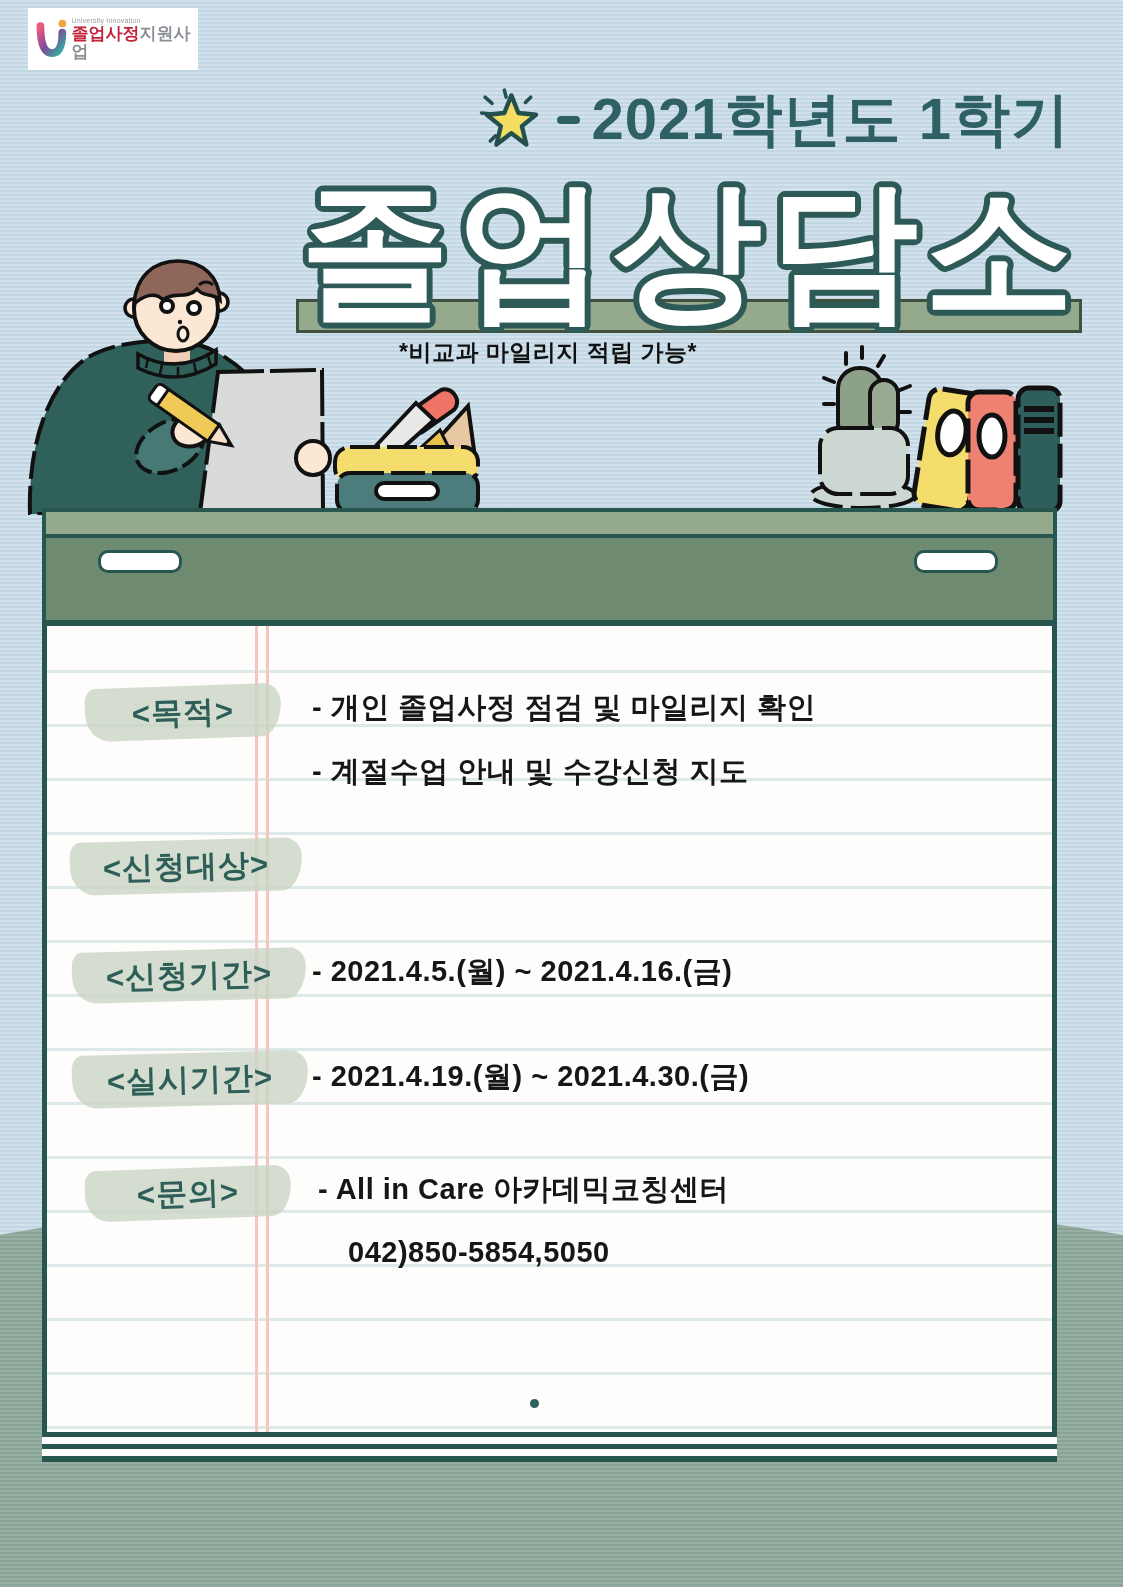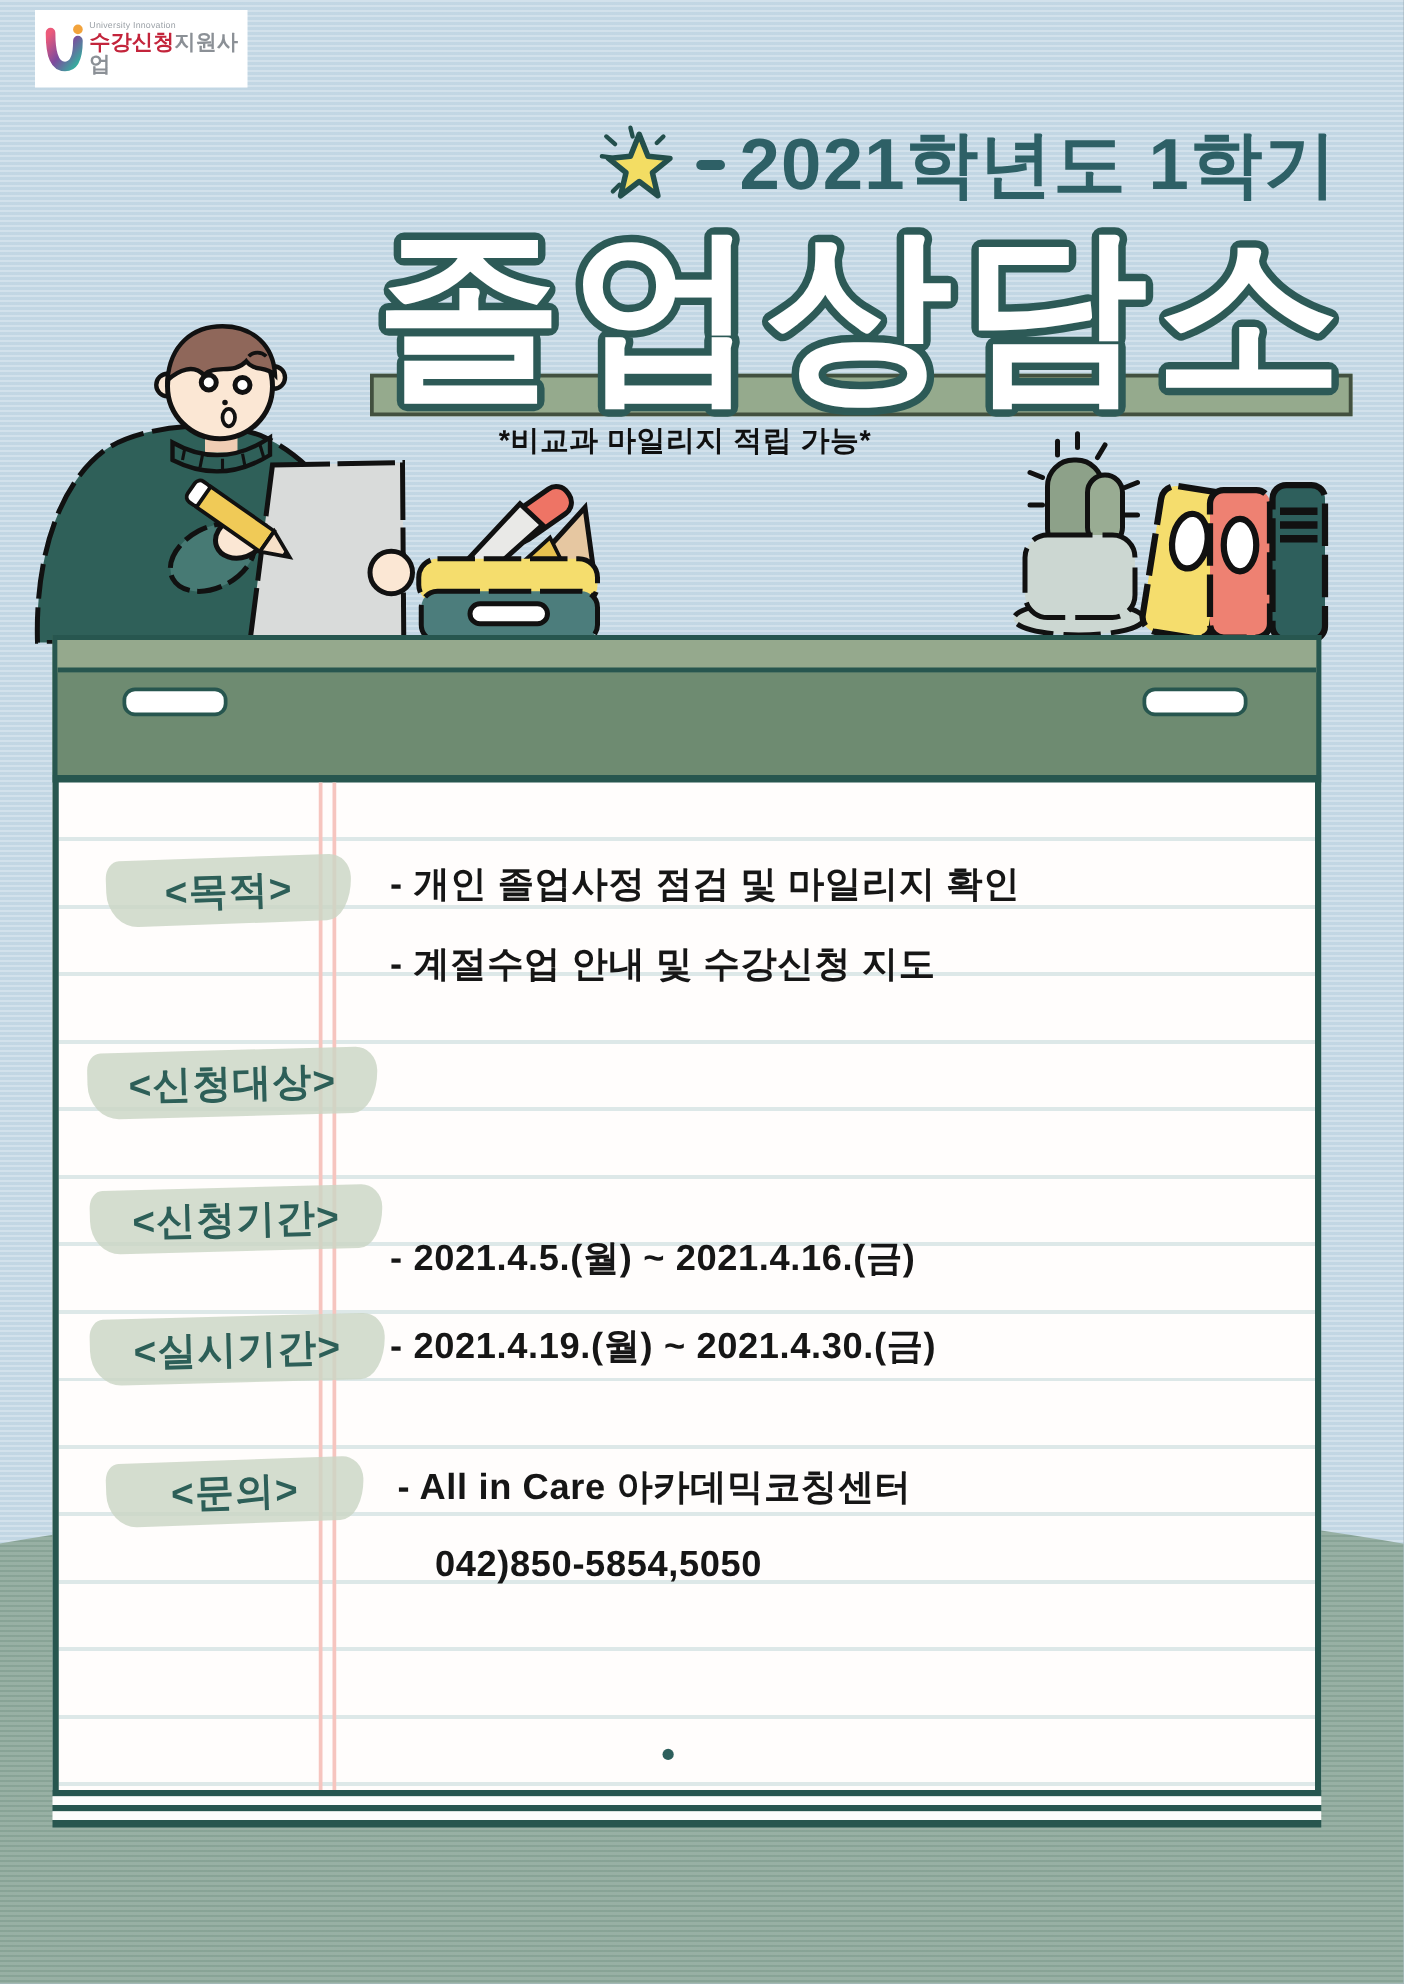--- a/index.html
+++ b/index.html
@@ -20,21 +20,21 @@
 
   
   #logo{left:28px; top:8px; width:170px; height:62px; background:#fff; display:flex; align-items:center; padding-left:6px; box-sizing:border-box;}
   #logo .ltxt{line-height:1.05; margin-left:4px;}
   #logo .eng{font-size:7px; color:#9aa0a6; letter-spacing:.2px;}
   #logo .kor{font-size:17px; font-weight:bold;}
   #logo .kor .red{color:#c3243b;}
   #logo .kor .gray{color:#8b9096; font-weight:600;}
 
   
-  #semester-row{left:478px; top:86px; width:592px; height:92px; display:flex; align-items:center; gap:12px;}
+  #semester-row{left:478px; top:86px; width:592px; height:68px; display:flex; align-items:center; gap:12px;}
   #semester-row .dash{width:26px; height:8px; background:#2e6066; border-radius:4px;}
   #semester-title{font-size:58px; font-weight:800; color:#2e6066; letter-spacing:1px; white-space:nowrap;}
 
   
   #title-bar{left:296px; top:299px; width:786px; height:34px; background:#95aa8d; border:3px solid #42503f; box-sizing:border-box;}
   #big-title-svg{left:288px; top:156px; width:804px; height:190px;}
 
   #subtitle{left:292px; top:337px; width:512px; text-align:center; font-size:23px; font-weight:800; color:#101010; letter-spacing:.5px; white-space:nowrap;}
 
   
@@ -186,21 +186,21 @@
   <div class="bodyline abs" style="left:312px; top:688px;">- 개인 졸업사정 점검 및 마일리지 확인</div>
   <div class="bodyline abs" style="left:312px; top:752px;text-align:right;">- 계절수업 안내 및 수강신청 지도</div>
 
   <div class="swoosh abs" style="left:70px; top:840px; width:232px; height:53px; transform:rotate(-1.5deg);">
     <span class="lbl">&lt;신청대상&gt;</span>
   </div>
 
   <div class="swoosh abs" style="left:72px; top:950px; width:234px; height:51px; transform:rotate(-1.5deg);">
     <span class="lbl">&lt;신청기간&gt;</span>
   </div>
-  <div class="bodyline abs" style="left:312px; top:952px;margin-top:35px;">- 2021.4.5.(월) ~ 2021.4.16.(금)</div>
+  <div class="bodyline abs" style="left:312px; top:952px;">- 2021.4.5.(월) ~ 2021.4.16.(금)</div>
 
   <div class="swoosh abs" style="left:72px; top:1053px; width:236px; height:53px; transform:rotate(-1.5deg);">
     <span class="lbl">&lt;실시기간&gt;</span>
   </div>
   <div class="bodyline abs" style="left:312px; top:1057px;">- 2021.4.19.(월) ~ 2021.4.30.(금)</div>
 
   <div class="swoosh abs" style="left:85px; top:1168px; width:206px; height:51px; transform:rotate(-2deg);">
     <span class="lbl">&lt;문의&gt;</span>
   </div>
   <div class="bodyline abs" style="left:318px; top:1170px;">- All in Care 아카데믹코칭센터</div>
@@ -224,18 +224,18 @@
             <stop offset="0.5" stop-color="#7d4a9e"></stop>
             <stop offset="1" stop-color="#2fb59e"></stop>
         </linearGradient>
       </defs>
       <path d="M5,6 C5,21 8,27 14,27 C20,27 22,21 22,11" fill="none" stroke="url(#ugrad)" stroke-width="6" stroke-linecap="round"></path>
       <circle cx="22" cy="4" r="3" fill="#f2a33c"></circle>
     </svg>
     <div class="ltxt">
       <div class="eng">University Innovation</div>
       <div class="kor">
-        <span class="red">수강신청</span><span class="gray">지원사업</span>
+        <span class="red">졸업사정</span><span class="gray">지원사업</span>
       </div>
     </div>
   </div>
 
 </div>
 
 </body></html>

